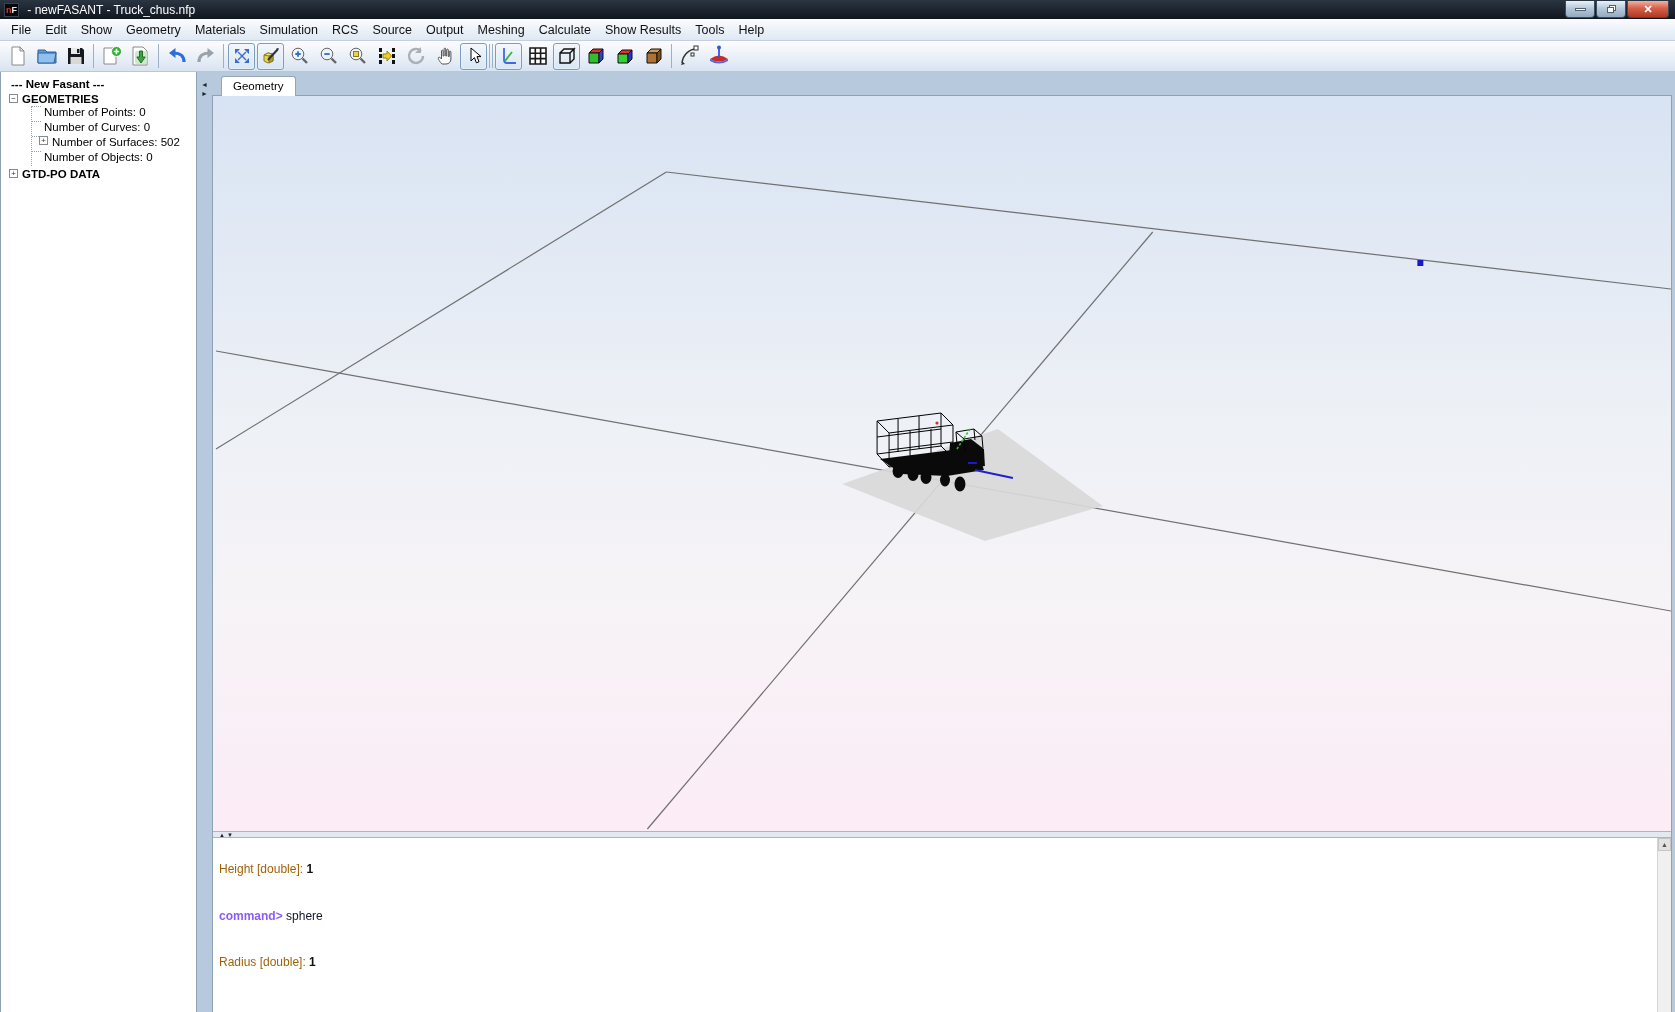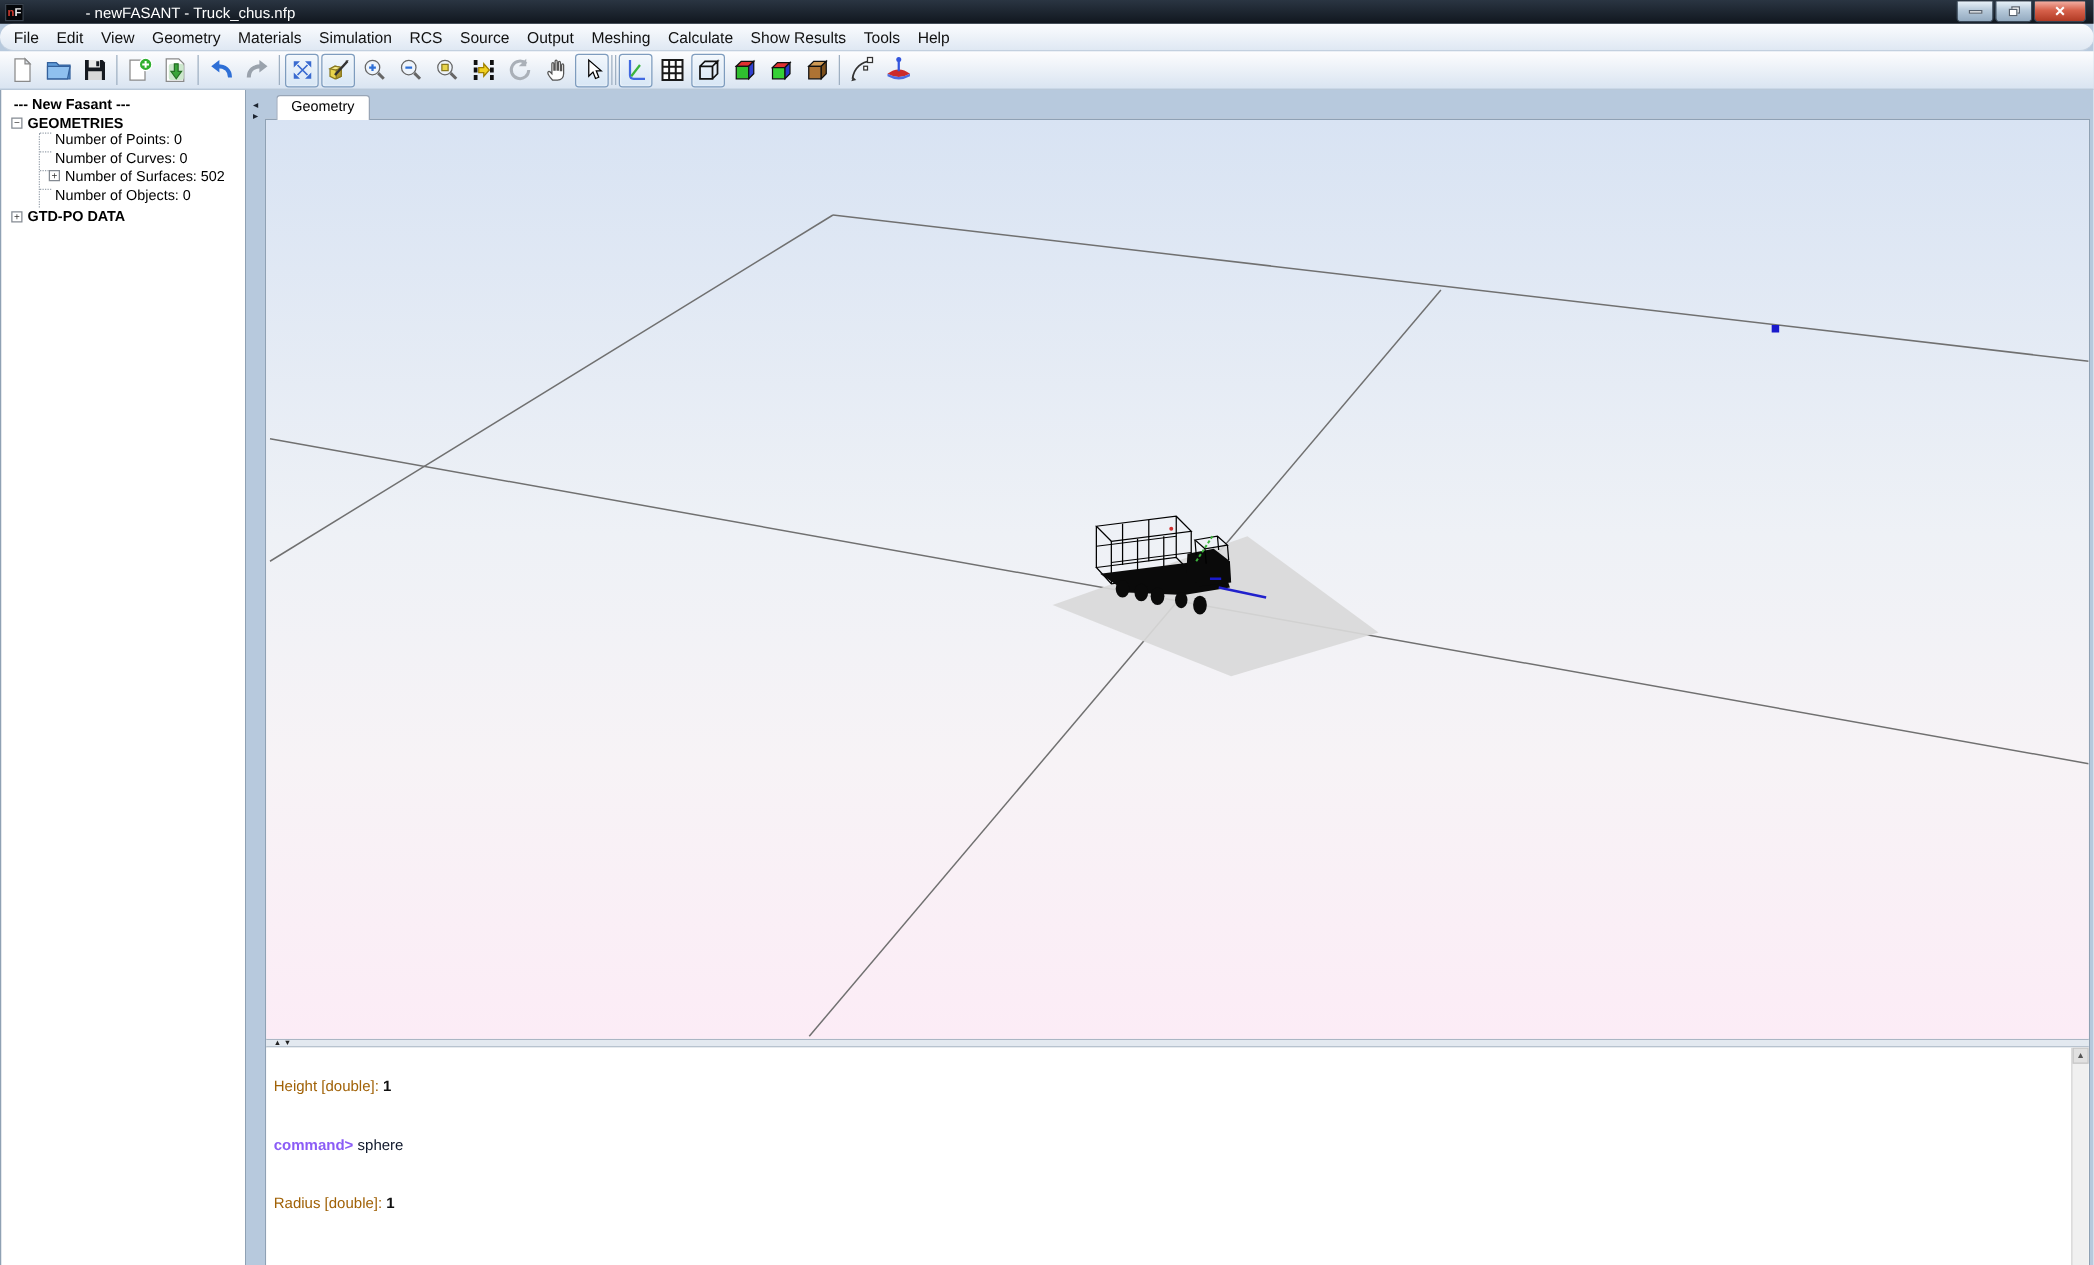--- a/index.html
+++ b/index.html
@@ -3,31 +3,31 @@
 <meta charset="utf-8">
 <style>
   * { margin:0; padding:0; box-sizing:border-box; }
   html,body { width:1675px; height:1012px; overflow:hidden; font-family:"Liberation Sans", sans-serif; }
   .window { width:1675px; height:1012px; display:flex; flex-direction:column; background:#b7c9dd; }
 
   
   .titlebar { height:19px; background:linear-gradient(#2a3542,#10161e); display:flex; align-items:center; color:#fff; font-size:12px; padding-left:4px; flex:0 0 auto; }
   .appicon { width:15px; height:14px; background:#05070a; border:1px solid #3a4450; font-size:9px; font-weight:bold; display:flex; align-items:center; justify-content:center; margin-right:5px; }
   .appicon .n { color:#d23b2f; } .appicon .f { color:#e8e8e8; }
-  .title-text { white-space:pre;margin-left:41px; }
+  .title-text { white-space:pre; }
   .winbtns { margin-left:auto; display:flex; margin-right:6px; }
   .wbtn { width:30px; height:17px; border:1px solid #3d4c5c; border-top:none; border-radius:0 0 4px 4px; background:linear-gradient(#e9f2fa,#b6c9da 45%,#93aac0); display:flex; align-items:center; justify-content:center; margin-left:1px; }
   .wbtn.close { width:42px; background:linear-gradient(#f3b0a4,#d6614b 45%,#b03a24); color:#fff; font-size:11px; font-weight:bold; }
   .glyph-min { width:11px; height:3px; background:#fff; border:1px solid #55606e; }
   .glyph-restore { width:9px; height:8px; position:relative; }
   .glyph-restore i { position:absolute; width:7px; height:6px; border:1px solid #55606e; background:#fff; display:block; }
   .glyph-restore i:first-child { right:0; top:0; } .glyph-restore i:last-child { left:0; bottom:0; }
 
   
-  .menubar { height:22px; background:linear-gradient(#fbfcfe,#dfe8f3); border-bottom:1px solid #c3d0df; display:flex; align-items:center; font-size:12.5px; color:#111; padding-left:4px; flex:0 0 auto;border-radius:11px; }
+  .menubar { height:22px; background:linear-gradient(#fbfcfe,#dfe8f3); border-bottom:1px solid #c3d0df; display:flex; align-items:center; font-size:12.5px; color:#111; padding-left:4px; flex:0 0 auto; }
   .menu-item { padding:3px 7px; cursor:default; }
 
   
   .toolbar { height:31px; background:linear-gradient(#fdfdfe,#d9e4f1); border-bottom:1px solid #b9c8d8; display:flex; align-items:center; padding-left:3px; flex:0 0 auto; }
   .tbtn { width:27px; height:27px; display:flex; align-items:center; justify-content:center; border:1px solid transparent; border-radius:3px; margin:0 1px; }
   .tbtn.on { border-color:#7e9cbe; background:linear-gradient(#f2f7fc,#d7e6f5); box-shadow:inset 0 0 2px #fff; }
   .tsep { width:1px; height:24px; background:#9fb0c2; margin:0 3px; }
   .tsep.thin { margin:0 1px; }
   .tbtn svg { display:block; }
 
@@ -83,21 +83,21 @@
         </div>
       <div class="wbtn close">
           <span>✕</span>
         </div>
     </div>
   </div>
 
   <div class="menubar">
     <span class="menu-item">File</span>
     <span class="menu-item">Edit</span>
-    <span class="menu-item">View</span>
+    <span class="menu-item">Show</span>
     <span class="menu-item">Geometry</span>
     <span class="menu-item">Materials</span>
     <span class="menu-item">Simulation</span>
     <span class="menu-item">RCS</span>
     <span class="menu-item">Source</span>
     <span class="menu-item">Output</span>
     <span class="menu-item">Meshing</span>
     <span class="menu-item">Calculate</span>
     <span class="menu-item">Show Results</span>
     <span class="menu-item">Tools</span>

